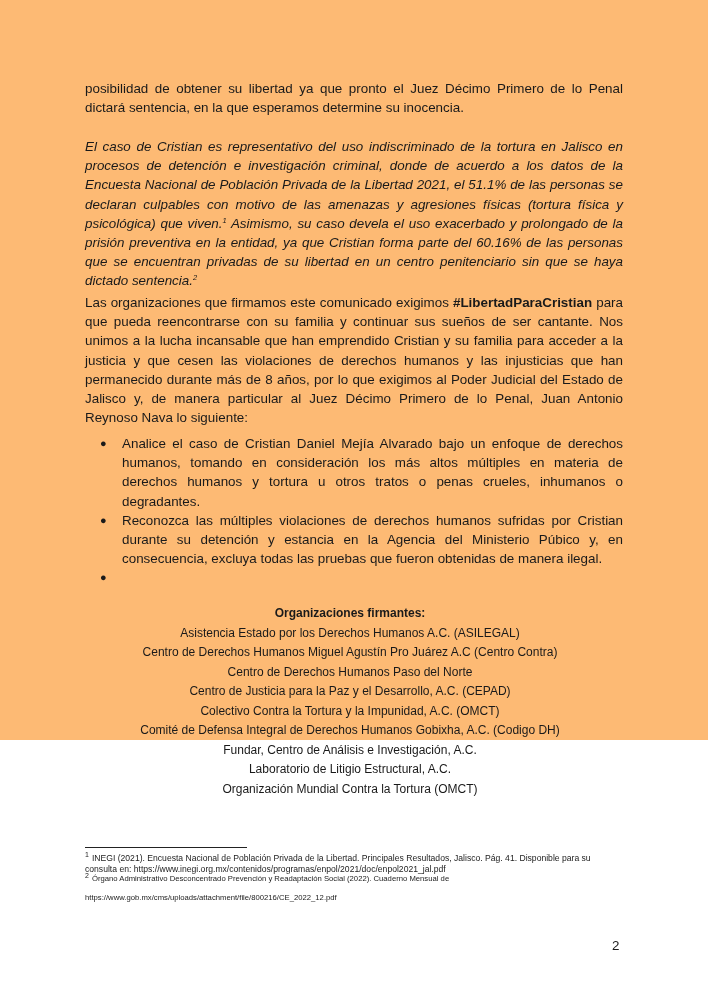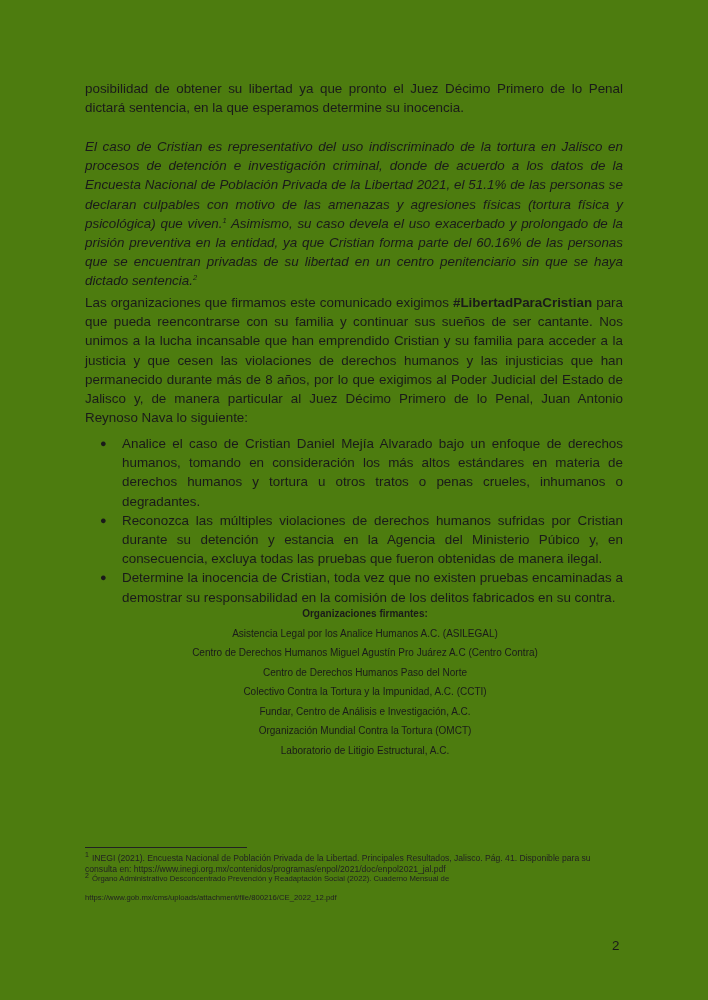--- a/index.html
+++ b/index.html
@@ -12,22 +12,22 @@
       height: 1000px;
       position: relative;
       overflow: hidden;
       font-family: "Liberation Sans", sans-serif;
       color: #1a1a1a;
     }
     .page {
       position: absolute;
       left: 0; top: 0;
       width: 708px;
-      height: 1000px;
-      background: #4d7c0f;
+      height: 740px;
+      background: #fdba74;
     }
     .body-text {
       position: absolute;
       left: 85px;
       width: 538px;
       font-size: 13.4px;
       line-height: 19.2px;
       text-align: justify;
       margin: 0;
     }
@@ -58,25 +58,25 @@
       margin: 0;
     }
     ul.demands li .bullet {
       position: absolute;
       left: -22px;
       top: 0;
       font-size: 11px;
     }
     .orgs {
       position: absolute;
-      left: 96px;
+      left: 81px;
       top: 604px;
       width: 538px;
       text-align: center;
-      font-size: 10px;
+      font-size: 12px;
       line-height: 19.5px;
     }
     .orgs .org-title {
       font-weight: bold;
     }
     .fn-rule {
       position: absolute;
       left: 85px;
       top: 847px;
       width: 162px;
@@ -121,41 +121,42 @@
 
   <p class="body-text p1">posibilidad de obtener su libertad ya que pronto el Juez Décimo Primero de lo Penal dictará sentencia, en la que esperamos determine su inocencia.</p>
 
   <p class="body-text p2"><span>El caso de Cristian es representativo del uso indiscriminado de la tortura en Jalisco en procesos de detención e investigación criminal, donde de acuerdo a los datos de la Encuesta Nacional de Población Privada de la Libertad 2021, el 51.1% de las personas se declaran culpables con motivo de las amenazas y agresiones físicas (tortura física y psicológica) que viven.</span><sup class="fn">1</sup><span> Asimismo, su caso devela el uso exacerbado y prolongado de la prisión preventiva en la entidad, ya que Cristian forma parte del 60.16% de las personas que se encuentran privadas de su libertad en un centro penitenciario sin que se haya dictado sentencia.</span><sup class="fn">2</sup></p>
 
   <p class="body-text p3"><span>Las organizaciones que firmamos este comunicado exigimos </span><span class="bold">#LibertadParaCristian</span><span> para que pueda reencontrarse con su familia y continuar sus sueños de ser cantante. Nos unimos a la lucha incansable que han emprendido Cristian y su familia para acceder a la justicia y que cesen las violaciones de derechos humanos y las injusticias que han permanecido durante más de 8 años, por lo que exigimos al Poder Judicial del Estado de Jalisco y, de manera particular al Juez Décimo Primero de lo Penal,  Juan Antonio Reynoso Nava lo siguiente:</span></p>
 
   <ul class="demands">
     <li>
       <span class="bullet">●</span>
-      <span>Analice el caso de Cristian Daniel Mejía Alvarado bajo un enfoque de derechos humanos, tomando en consideración los más altos estándares en materia de derechos humanos y tortura u otros tratos o penas crueles, inhumanos o degradantes.</span>
+      <span>Analice el caso de Cristian Daniel Mejía Alvarado bajo un enfoque de derechos humanos, tomando en consideración los más altos múltiples en materia de derechos humanos y tortura u otros tratos o penas crueles, inhumanos o degradantes.</span>
     </li>
     <li>
       <span class="bullet">●</span>
       <span>Reconozca las múltiples violaciones de derechos humanos sufridas por Cristian durante su detención y estancia en la Agencia del Ministerio Púbico y, en consecuencia, excluya todas las pruebas que fueron obtenidas de manera ilegal.</span>
     </li>
     <li>
       <span class="bullet">●</span>
-      <span>Determine la inocencia de Cristian, toda vez que no existen pruebas encaminadas a demostrar su responsabilidad en la comisión de los delitos fabricados en su contra.</span>
     </li>
   </ul>
 
   <div class="orgs">
     <div class="org-title">Organizaciones firmantes:</div>
-    <div>Asistencia Legal por los Analice Humanos A.C. (ASILEGAL)</div>
+    <div>Asistencia Estado por los Derechos Humanos A.C. (ASILEGAL)</div>
     <div>Centro de Derechos Humanos Miguel Agustín Pro Juárez A.C (Centro Contra)</div>
     <div>Centro de Derechos Humanos Paso del Norte</div>
-    <div>Colectivo Contra la Tortura y la Impunidad, A.C. (CCTI)</div>
+    <div>Centro de Justicia para la Paz y el Desarrollo, A.C. (CEPAD)</div>
+    <div>Colectivo Contra la Tortura y la Impunidad, A.C. (OMCT)</div>
+    <div>Comité de Defensa Integral de Derechos Humanos Gobixha, A.C. (Codigo DH)</div>
     <div>Fundar, Centro de Análisis e Investigación, A.C.</div>
+    <div>Laboratorio de Litigio Estructural, A.C.</div>
     <div>Organización Mundial Contra la Tortura (OMCT)</div>
-    <div>Laboratorio de Litigio Estructural, A.C.</div>
   </div>
 
   <div class="fn-rule"></div>
 
   <div class="footnotes">
     <p><sup>1</sup><span>INEGI (2021). Encuesta Nacional de Población Privada de la Libertad. Principales Resultados, Jalisco. Pág. 41. Disponible para su consulta en: </span><a>https://www.inegi.org.mx/contenidos/programas/enpol/2021/doc/enpol2021_jal.pdf</a></p>
     <p class="fn2"><sup>2</sup><span>Órgano Administrativo Desconcentrado Prevención y Readaptación Social (2022). Cuaderno Mensual de</span><br><br><a>https://www.gob.mx/cms/uploads/attachment/file/800216/CE_2022_12.pdf</a></p>
   </div>
 
   <div class="page-number">2</div>

